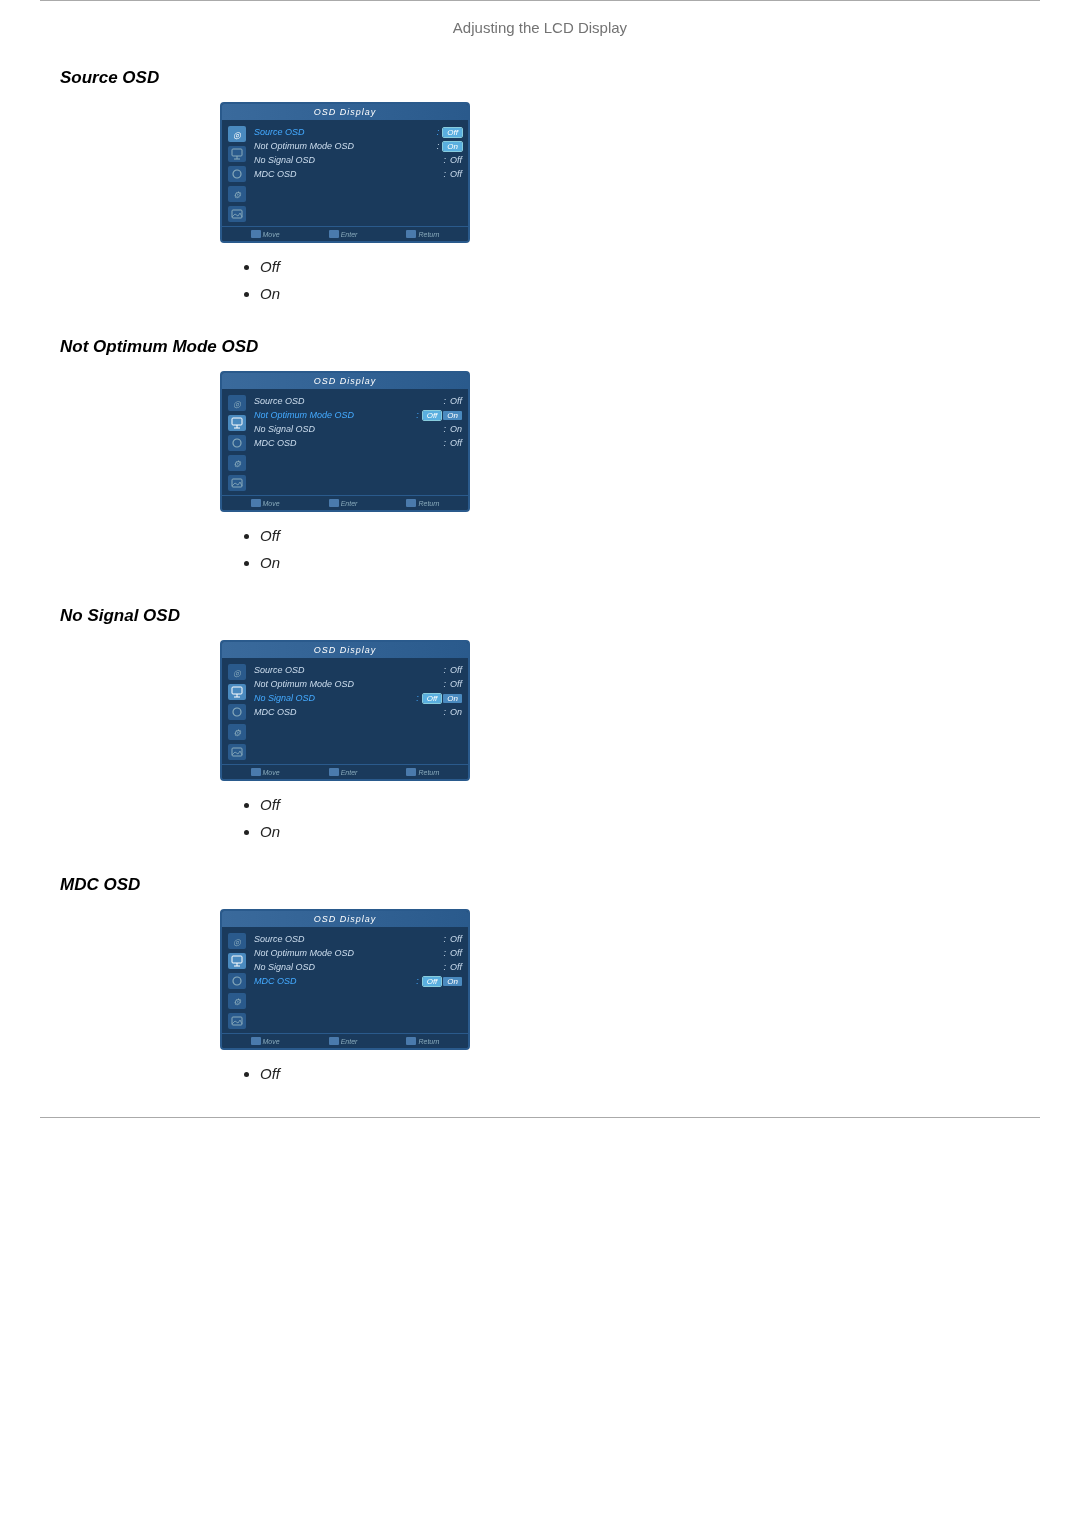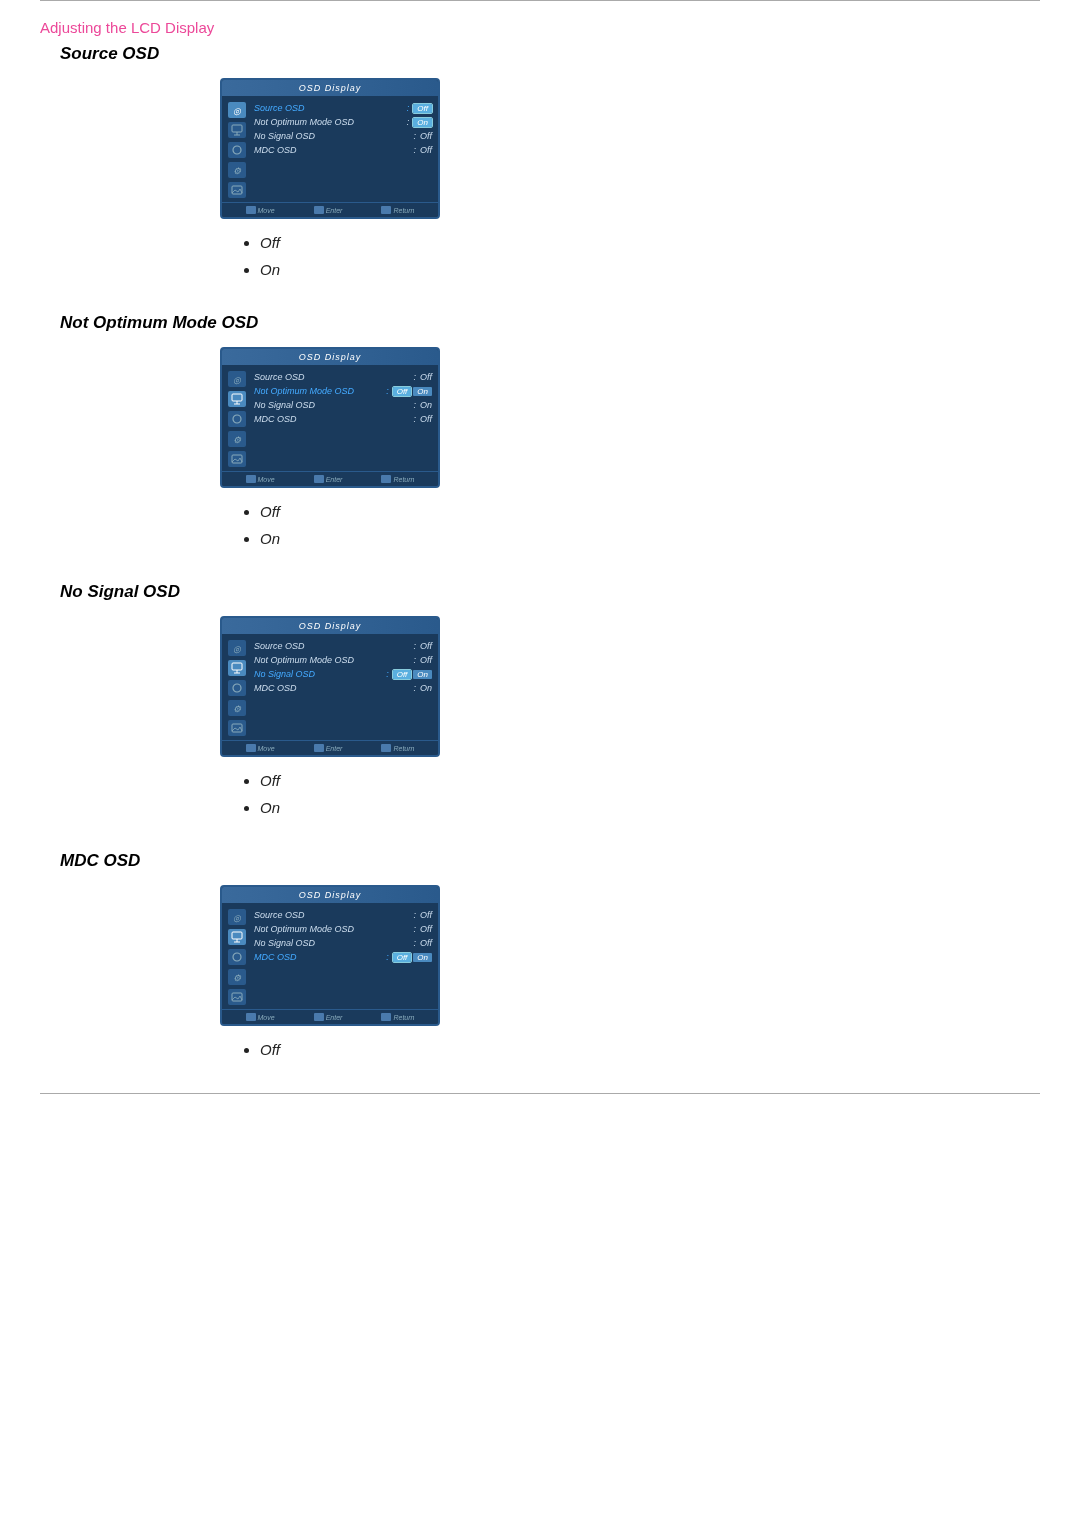--- a/index.html
+++ b/index.html
@@ -12,44 +12,45 @@
       font-size: 15px;
     }
 
     .top-rule {
       border-top: 1px solid #aaa;
       margin: 0 40px;
       padding-top: 18px;
     }
 
     .page-title {
+      text-align: center;
       font-size: 15px;
-      color: #ec4899;
-      margin-bottom: 8px;
+      color: #737373;
+      margin-bottom: 32px;
     }
 
     .section {
       margin: 0 60px 30px 60px;
       font-style: italic;
     }
 
     .section-title {
       font-weight: bold;
       font-size: 17px;
       margin-bottom: 14px;
     }
 
     .osd-panel-wrap {
       margin-left: 160px;
       margin-bottom: 10px;
     }
 
     
     .osd-panel {
-      width: 220px;
+      width: 250px;
       background: #1a3a5c;
       border: 2px solid #2a5a8c;
       border-radius: 4px;
       overflow: hidden;
       font-size: 10px;
     }
 
     .osd-title-bar {
       background: linear-gradient(to right, #3a6a9c, #2a5a8c);
       text-align: center;

